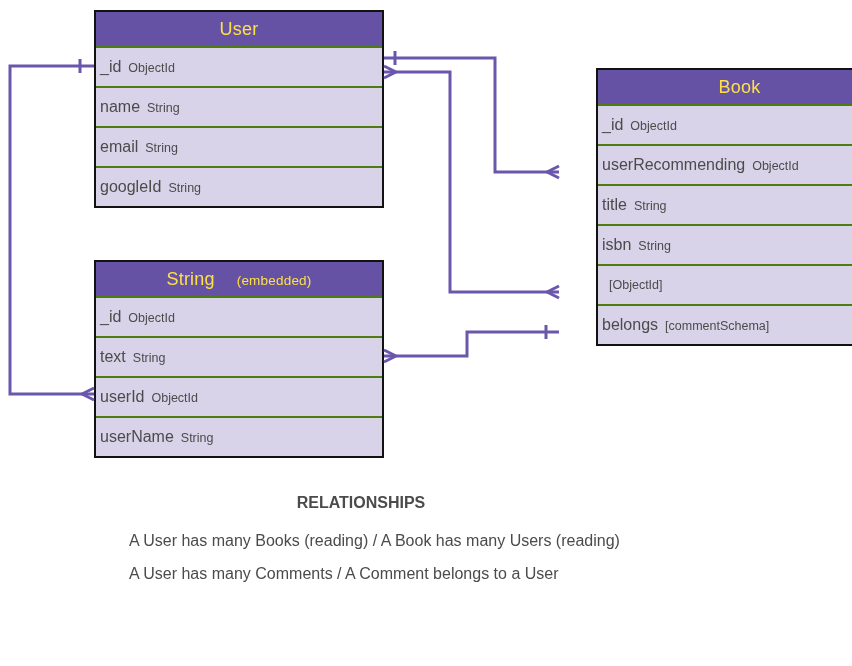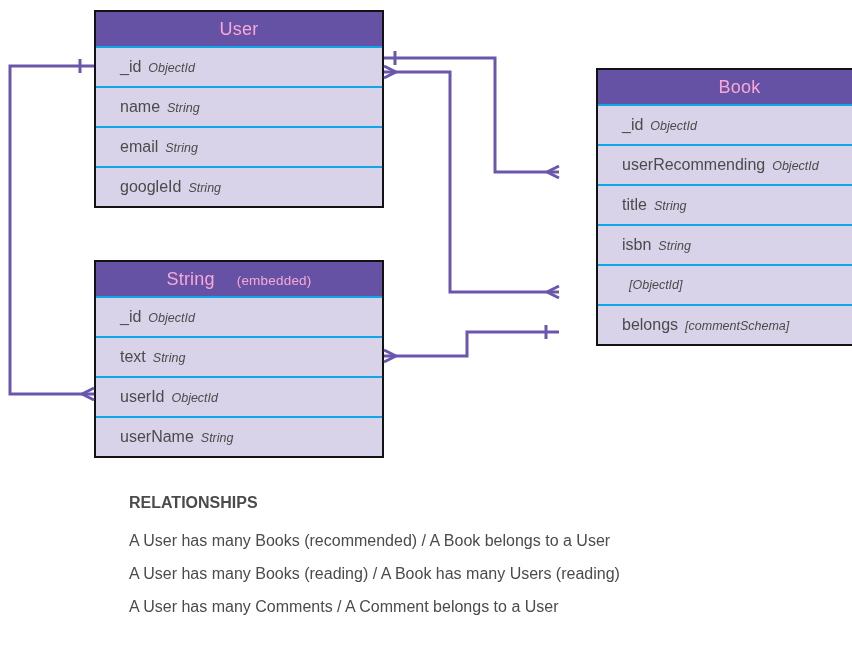--- a/index.html
+++ b/index.html
@@ -9,56 +9,56 @@
     font-family:"Liberation Sans", sans-serif;
   }
   .entity{
     position:absolute;
     border:2px solid #121212;
     background:#121212;
   }
   .entity-header{
     height:34px;
     background:#6552a5;
-    color:#f9a8d4;
+    color:#fde047;
     display:flex;align-items:center;justify-content:center;
     font-size:18px;
     letter-spacing:.2px;
   }
   .entity-header .title-suffix{
     font-size:13.5px;
     margin-left:22px;
     position:relative;top:1px;
   }
   .entity-row{
     height:38px;
-    border-top:2px solid #0ea5e9;
+    border-top:2px solid #4d7c0f;
     background:#d8d3e8;
     display:flex;align-items:baseline;
-    padding-left:24px;
+    padding-left:4px;
     color:#4b4b4b;
     line-height:38px;
   }
   .fname{font-size:16px;}
-  .ftype{font-size:12.5px;margin-left:7px;font-style:italic;}
+  .ftype{font-size:12.5px;margin-left:7px;}
   #table-user   {left:94px; top:10px;  width:286px;}
   #table-book   {left:560px;top:68px;  width:283px;margin-left:36px;}
   #table-comment{left:94px; top:260px; width:286px;}
 
   #connector-layer{
     position:absolute;left:0;top:0;width:852px;height:666px;
     pointer-events:none;
   }
 
   .relationships{
     position:absolute;left:129px;top:494px;width:464px;
     color:#4b4b4b;
   }
   .rel-title{
-    font-size:16px;font-weight:bold;text-align:left;
+    font-size:16px;font-weight:bold;text-align:center;
     line-height:18px;margin:0 0 20px 0;
   }
   .rel-line{
     font-size:16px;line-height:18px;margin:0 0 15px 0;
     white-space:nowrap;text-align:left;
   }
 </style>
 </head>
 <body>
 
@@ -152,16 +152,15 @@
     <path d="M82 394 L94 388 M82 394 L94 400"></path>
 
     <path d="M559 332 H467 V356 H384"></path>
     <path d="M546 325 V339"></path>
     <path d="M396 356 L384 350 M396 356 L384 362"></path>
   </g>
 </svg>
 
 <div class="relationships">
   <div class="rel-title">RELATIONSHIPS</div>
-  <div class="rel-line">A User has many Books (recommended) / A Book belongs to a User</div>
   <div class="rel-line">A User has many Books (reading) / A Book has many Users (reading)</div>
   <div class="rel-line">A User has many Comments / A Comment belongs to a User</div>
 </div>
 
 </body></html>

